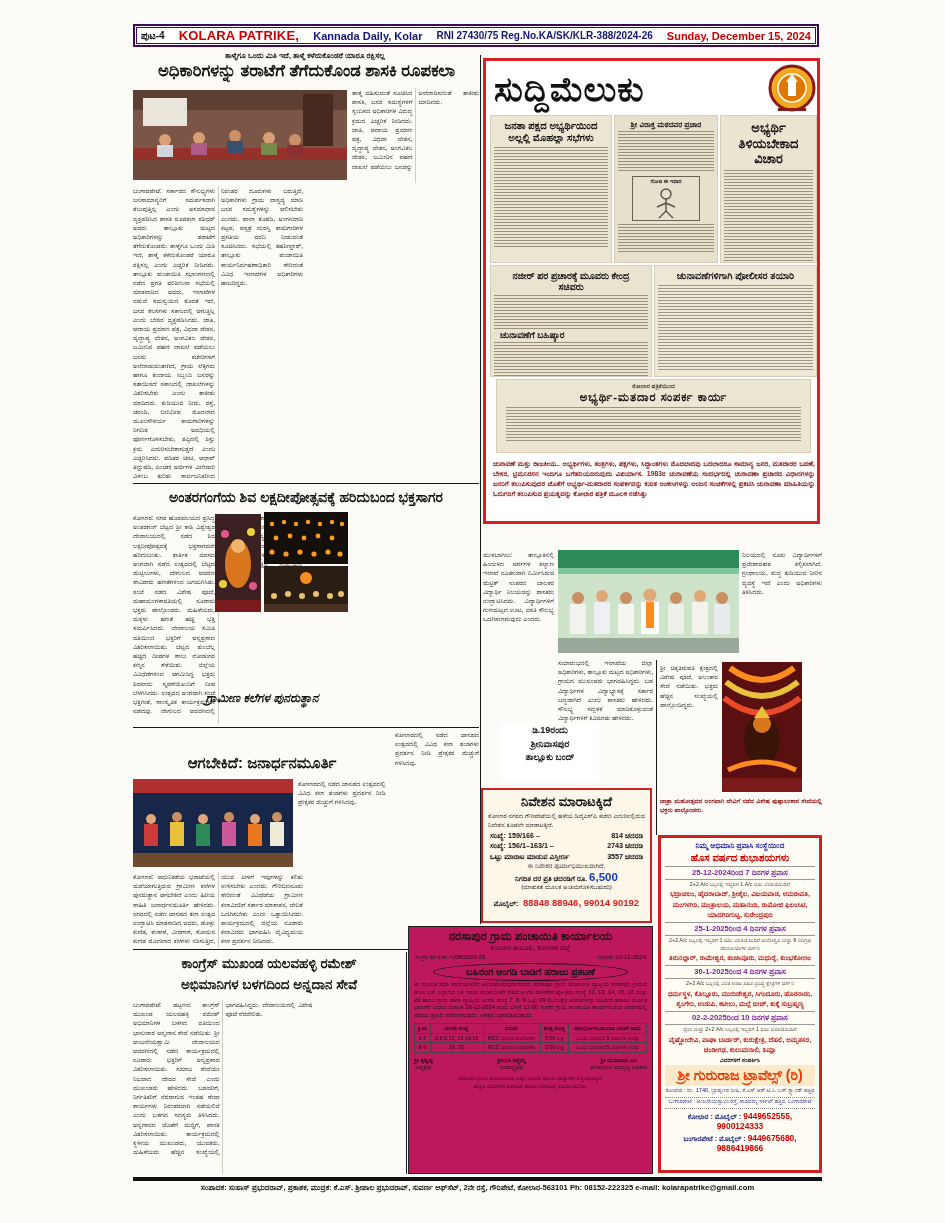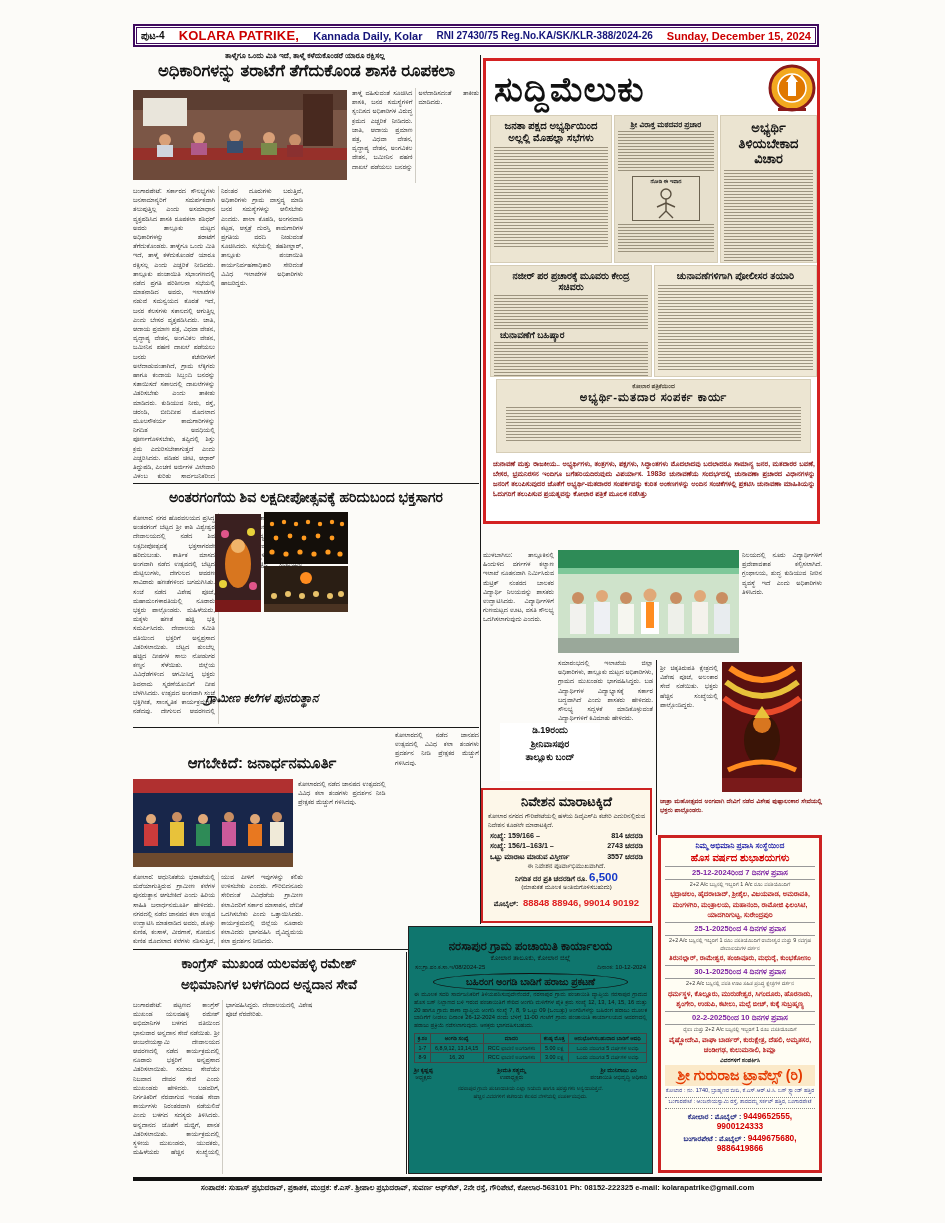--- a/index.html
+++ b/index.html
@@ -37,21 +37,21 @@
   .tr-h2{color:#d40000;font-weight:bold;font-size:10px;margin:1px 0 2px;}
   .tr-date{color:#7b1fa2;font-weight:bold;font-size:7.6px;border-top:1px solid #999;border-bottom:1px solid #999;padding:1px 0;margin-top:2px;}
   .tr-desc{color:#333;font-size:5.4px;line-height:1.35;margin:1px 0;}
   .tr-dest{color:#b71c1c;font-weight:bold;font-size:6.9px;line-height:1.5;}
   .tr-comp{color:#e53900;font-weight:bold;font-size:14px;background:#fbe9c8;padding:2px 0;margin:1px 0;}
   .tr-addr{color:#1a237e;font-size:5.6px;line-height:1.4;border-bottom:1px dotted #888;padding-bottom:2px;}
   .tr-ph{font-size:7px;margin-top:2px;}
   .tr-ph .a{color:#1a237e;font-weight:bold;}
   .tr-ph .b{color:#d40000;font-weight:bold;font-size:8.4px;}
   
-  .tender{border:1.5px solid #222;background:#0f766e;padding:13px 5px;overflow:hidden;}
+  .tender{border:1.5px solid #222;background:#be185d;padding:3px 5px;overflow:hidden;}
   .td-title{font-size:11.5px;font-weight:bold;text-align:center;}
   .td-sub{font-size:7px;text-align:center;margin-top:1px;}
   .td-ref{display:flex;justify-content:space-between;font-size:6px;margin:2px 1px;}
   .td-oval{border:1.5px solid #111;border-radius:50%;font-weight:bold;font-size:9.5px;
            text-align:center;padding:2px 6px;width:78%;margin:1px auto 0;}
   .td-body{font-size:5.8px;line-height:7.8px;text-align:justify;}
   .td-table{width:100%;border-collapse:collapse;margin-top:3px;}
   .td-table td,.td-table th{border:1px solid #444;font-size:5.4px;padding:1px 2px;text-align:center;line-height:1.25;}
   .td-sigs{display:flex;justify-content:space-between;font-size:5.8px;text-align:center;margin-top:4px;font-weight:bold;}
   .td-note{font-size:5.4px;text-align:center;margin-top:3px;line-height:1.5;}

